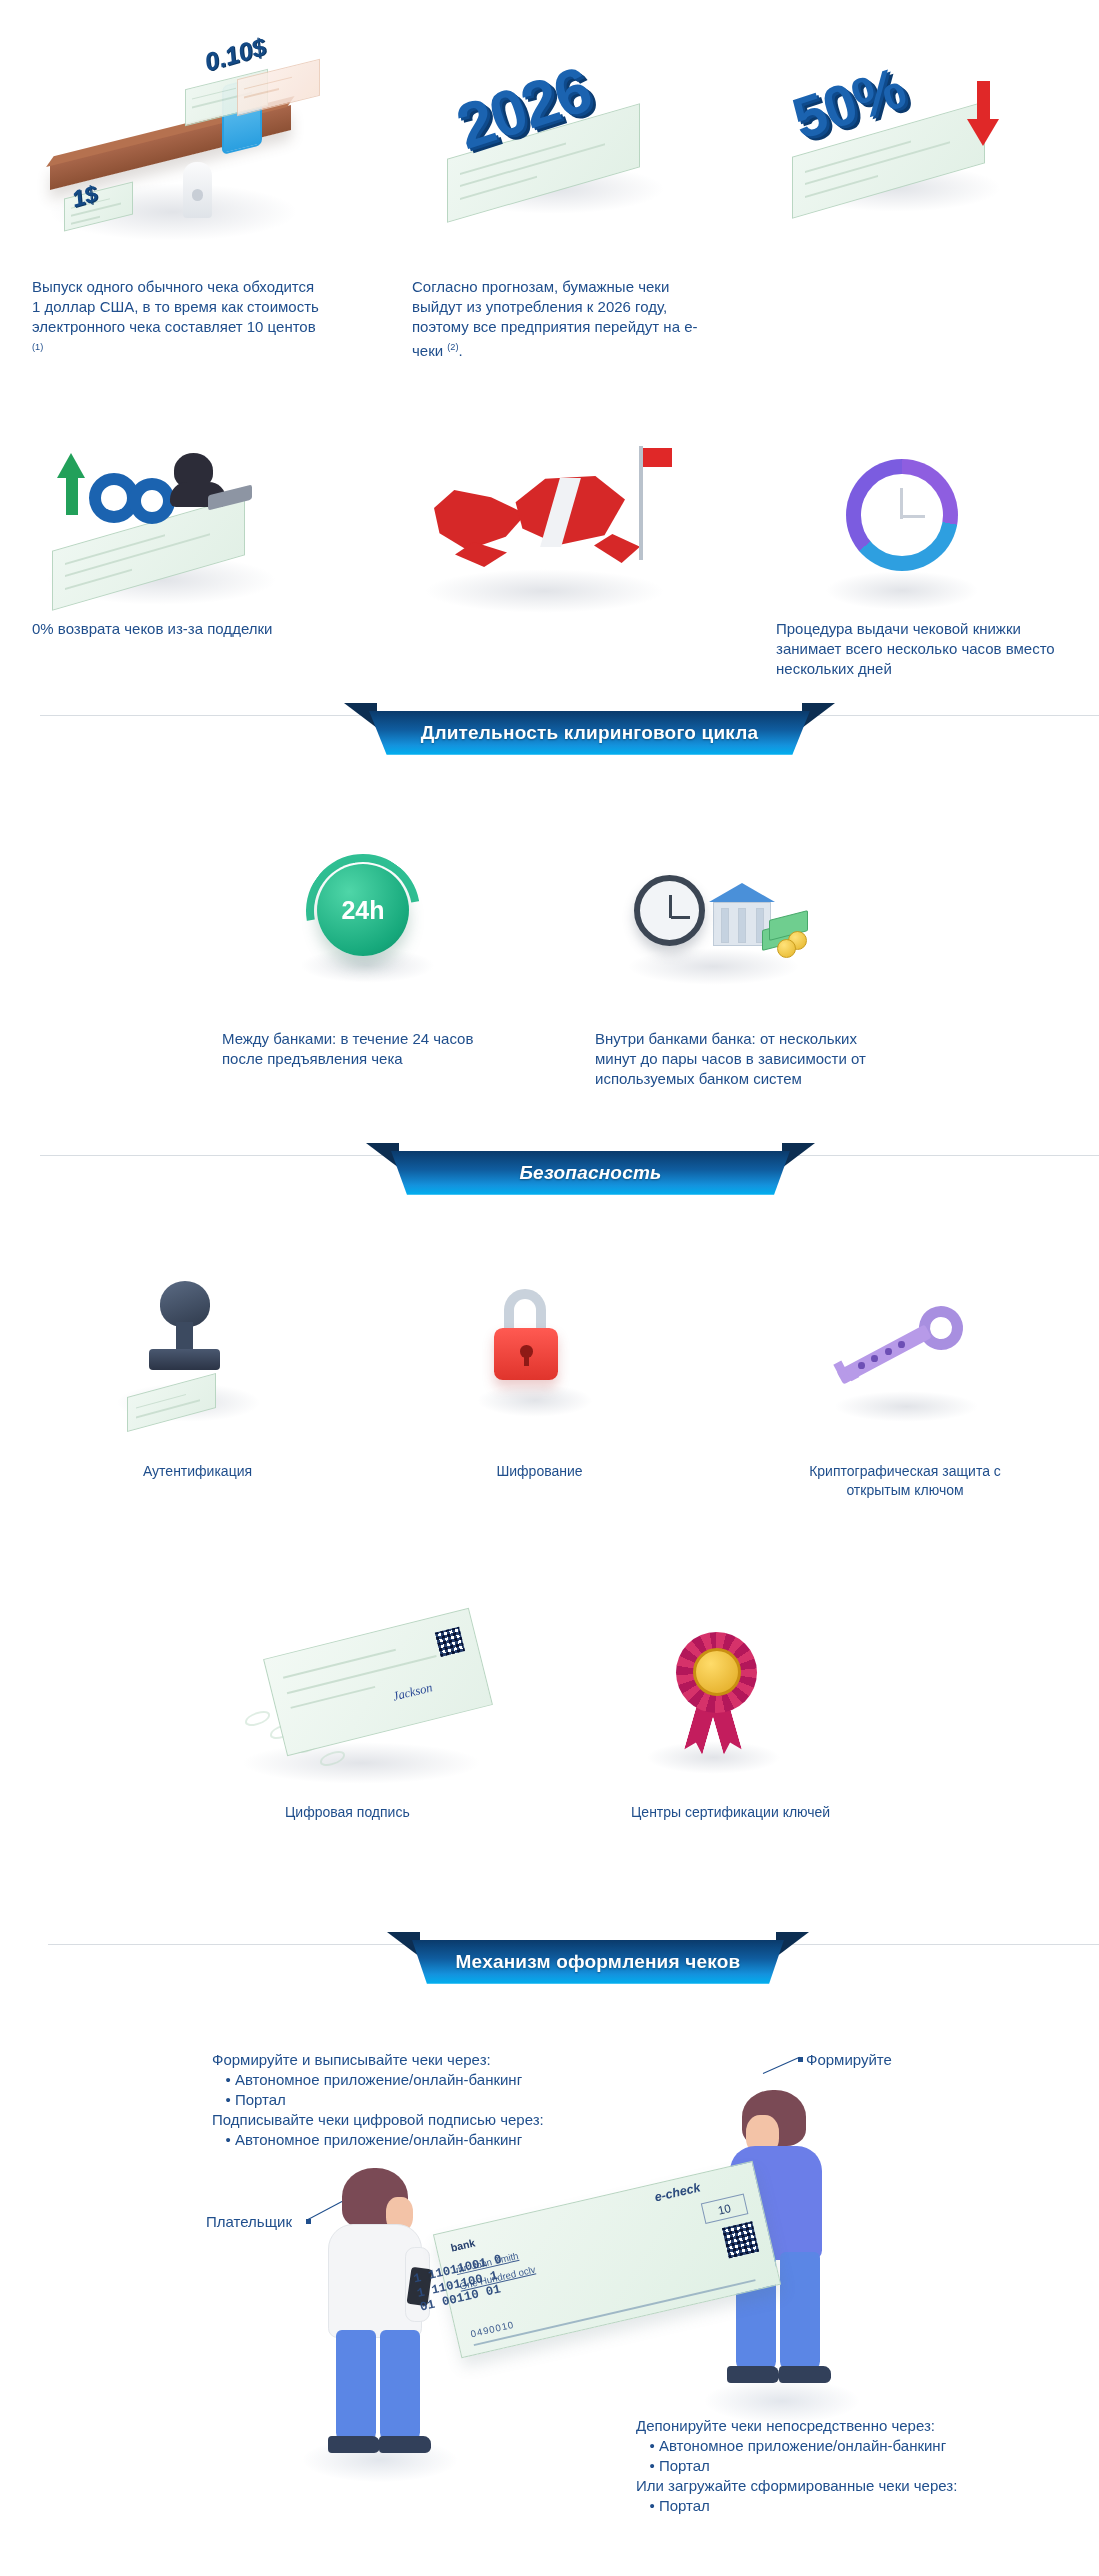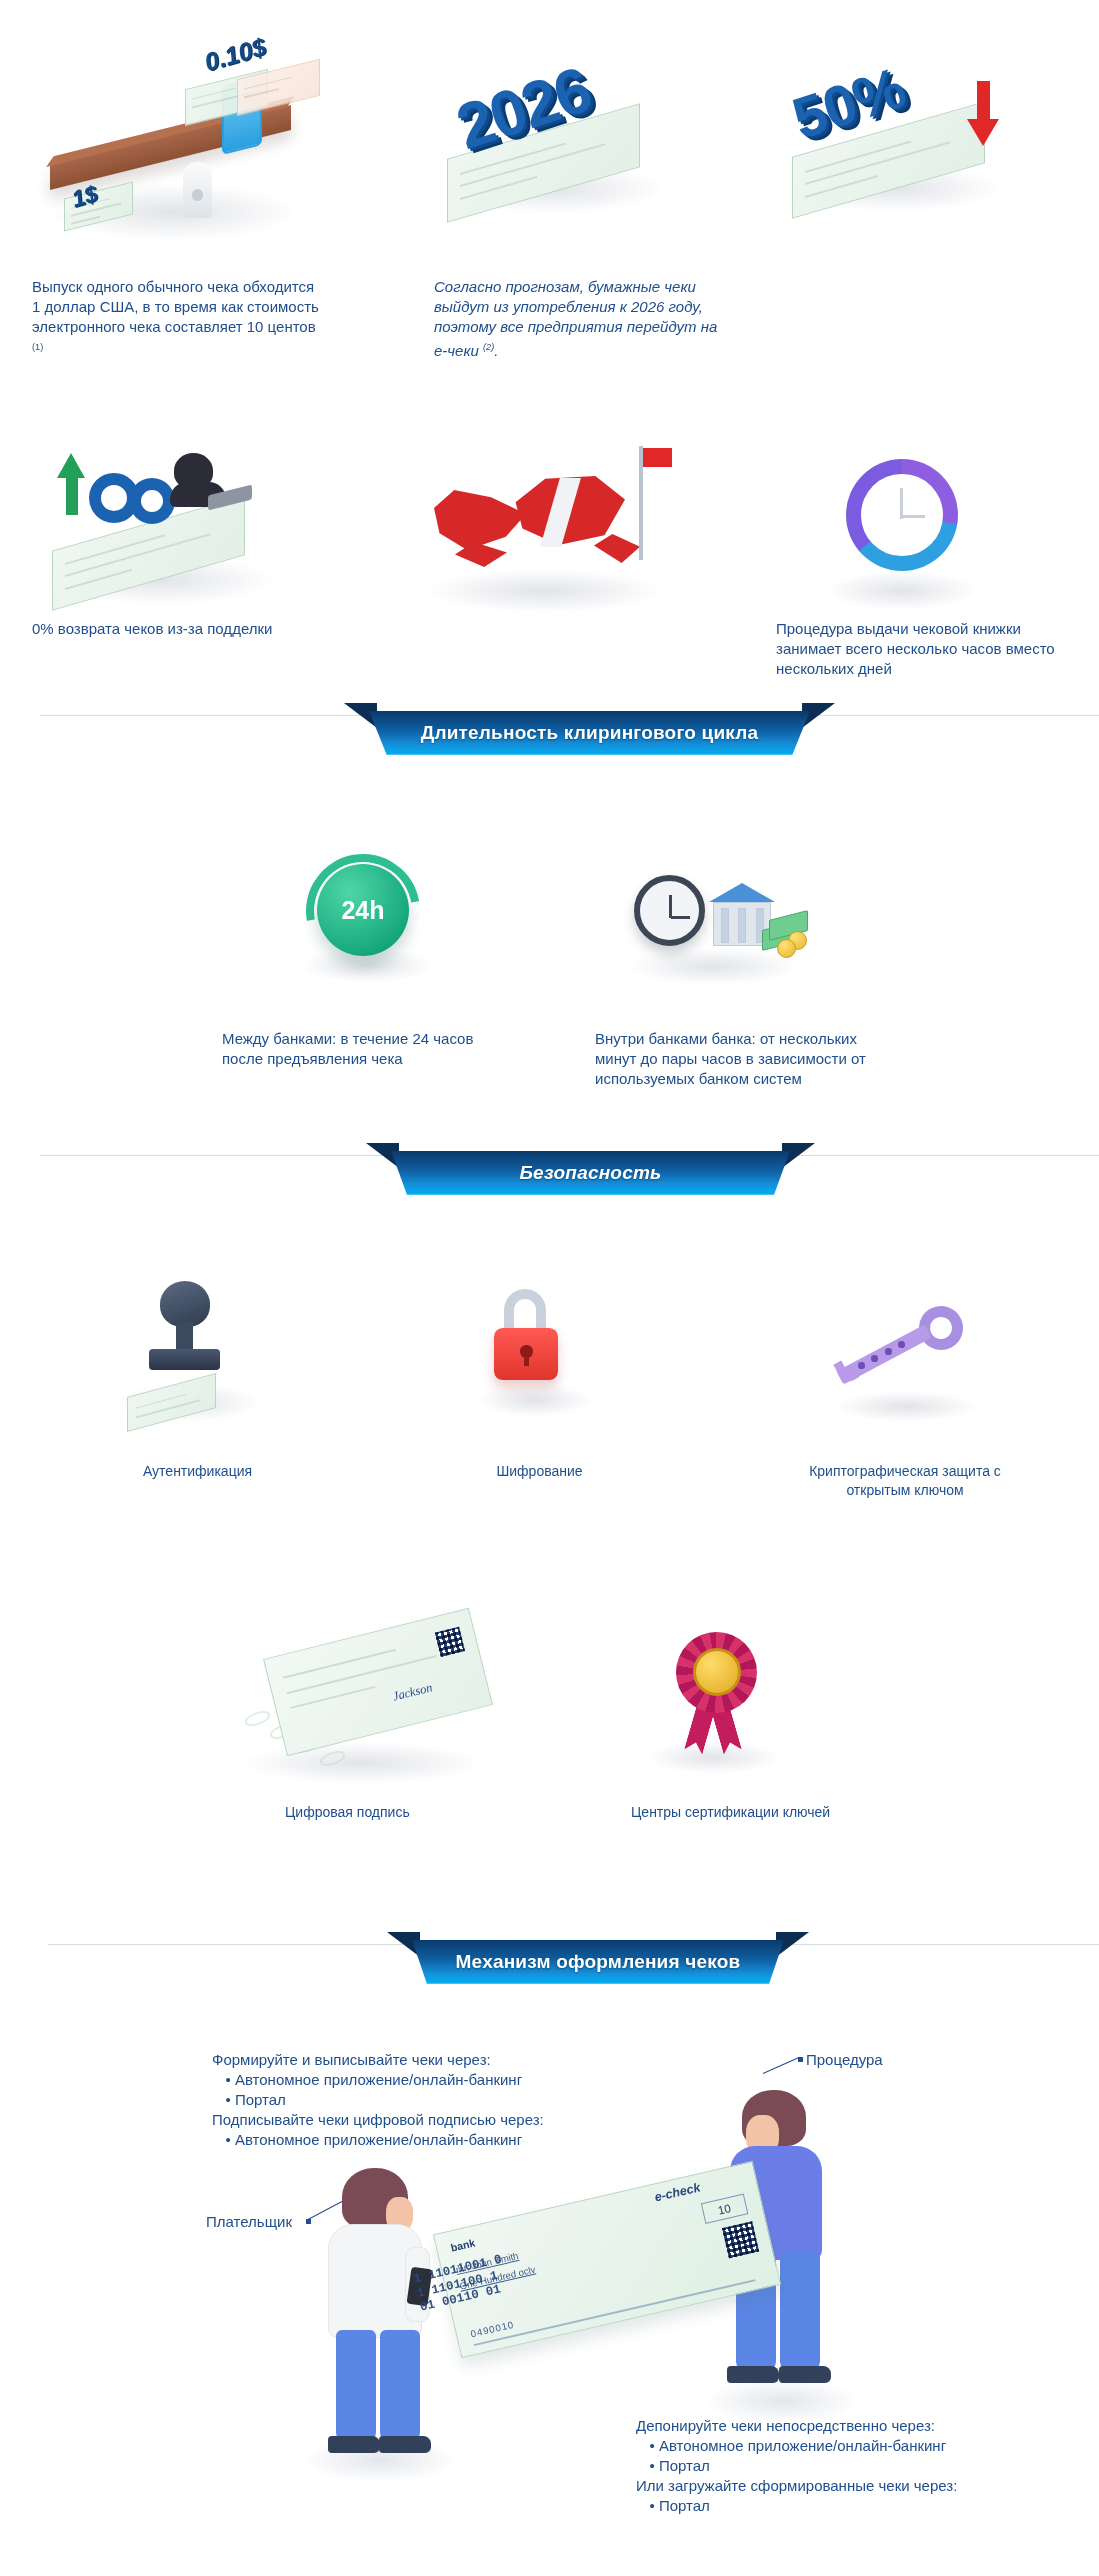--- a/index.html
+++ b/index.html
@@ -371,21 +371,21 @@
       <div class="line" style="left:11.6px; top:42px; width:73px;"></div>
     </div>
     <div class="big-digits" style="left:21px; top:21px; font-size:58px; letter-spacing:-1px;">50%</div>
     <div class="arrow-stem" style="left:206px; top:33px;"></div>
     <div class="arrow-down" style="left:196px; top:71px;"></div>
   </div>
 
   <div class="caption" style="left:32px; top:277px; width:289px;">
     <span>Выпуск одного обычного чека обходится 1 доллар США, в то время как стоимость электронного чека составляет 10 центов </span><sup>(1)</sup>
   </div>
-  <div class="caption" style="left:434px; top:277px; width:299px;font-style:italic;">
+  <div class="caption" style="left:412px; top:277px; width:299px;">
     <span>Согласно прогнозам, бумажные чеки выйдут из употребления к 2026 году, поэтому все предприятия перейдут на е-чеки </span><sup>(2)</sup><span>.</span>
   </div>
 
   <div class="illus" style="left:29px; top:434px; width:308px; height:183px;">
     <div class="shadow-blob" style="left:17.3px; top:121px; width:231px; height:50px;"></div>
     <div class="check" style="left:23px; top:89px; width:193px; height:60px; transform: skewY(-16deg);">
       <div class="line" style="left:11.6px; top:15.4px; width:100px;"></div>
       <div class="line" style="left:11.6px; top:27px; width:145px;"></div>
       <div class="line" style="left:11.6px; top:40px; width:67px;"></div>
     </div>
@@ -551,21 +551,21 @@
     <div>Подписывайте чеки цифровой подписью через:</div>
     <div style="padding-left:13.5px;">
       <div>•&nbsp;<span>Автономное приложение/онлайн-банкинг</span></div>
     </div>
   </div>
 
   <div class="caption" style="left:206px; top:2212px; width:135px;">Плательщик</div>
   <div class="leader-dot" style="left:306px; top:2219px;"></div>
   <div class="leader" style="left:308px; top:2219px; width:39px; transform: rotate(-28deg);"></div>
 
-  <div class="caption" style="left:806px; top:2050px; width:154px;">Процедура</div>
+  <div class="caption" style="left:806px; top:2050px; width:154px;">Формируйте</div>
   <div class="leader-dot" style="left:798px; top:2057px;"></div>
   <div class="leader" style="left:763px; top:2073px; width:40px; transform: rotate(-24deg);"></div>
 
   <div class="person" style="left:313px; top:2168px; width:135px; height:318px;">
     <div class="floor-shadow" style="left:-9.6px; top:270px; width:154px; height:44px;"></div>
     <div class="p-hair" style="left:29px; top:0; width:66px; height:60px;"></div>
     <div class="p-head" style="left:73px; top:29px; width:27px; height:35px;"></div>
     <div class="p-body" style="left:15.4px; top:56px; width:94px; height:114px; background:#f4f5f7; border:1px solid #e3e6ea;"></div>
     <div class="p-arm" style="left:92px; top:79px; width:25px; height:75px; background:#f4f5f7; border:1px solid #e3e6ea;"></div>
     <div class="p-phone" style="left:96px; top:100px; width:21px; height:37px; transform: rotate(8deg);"></div>

